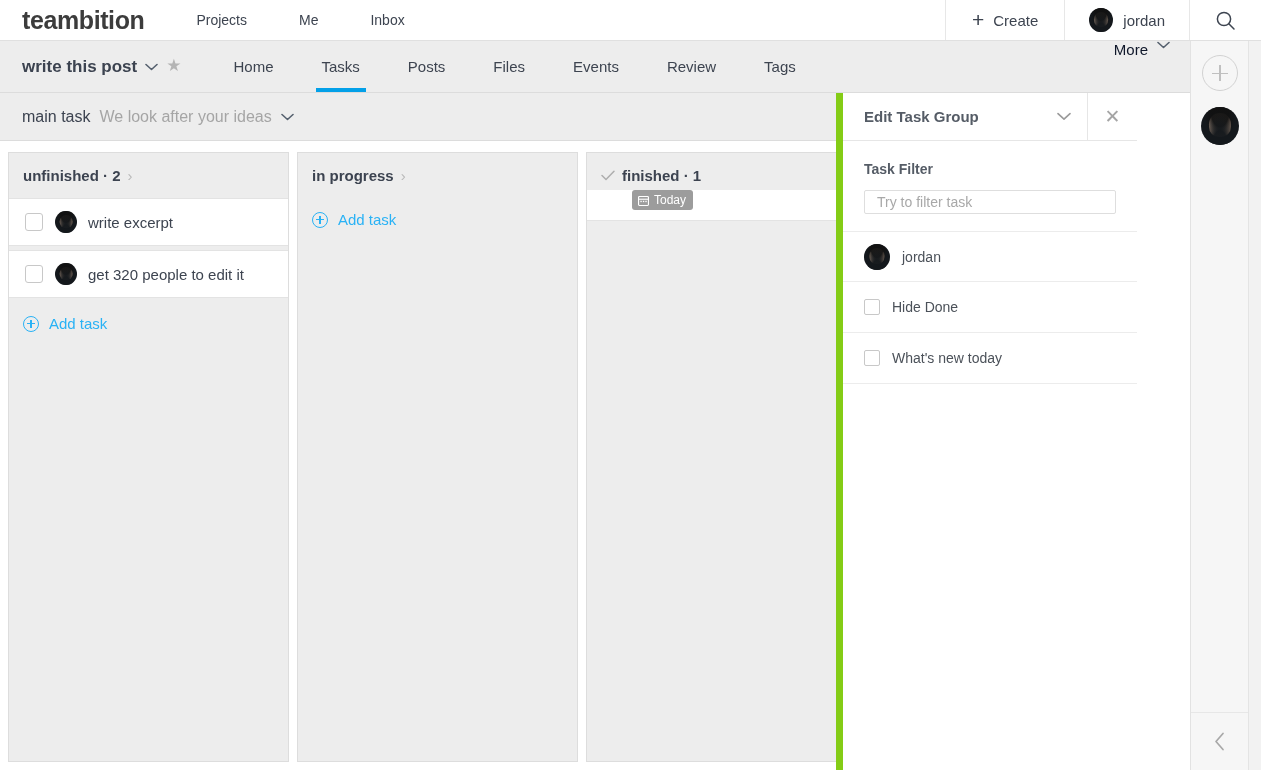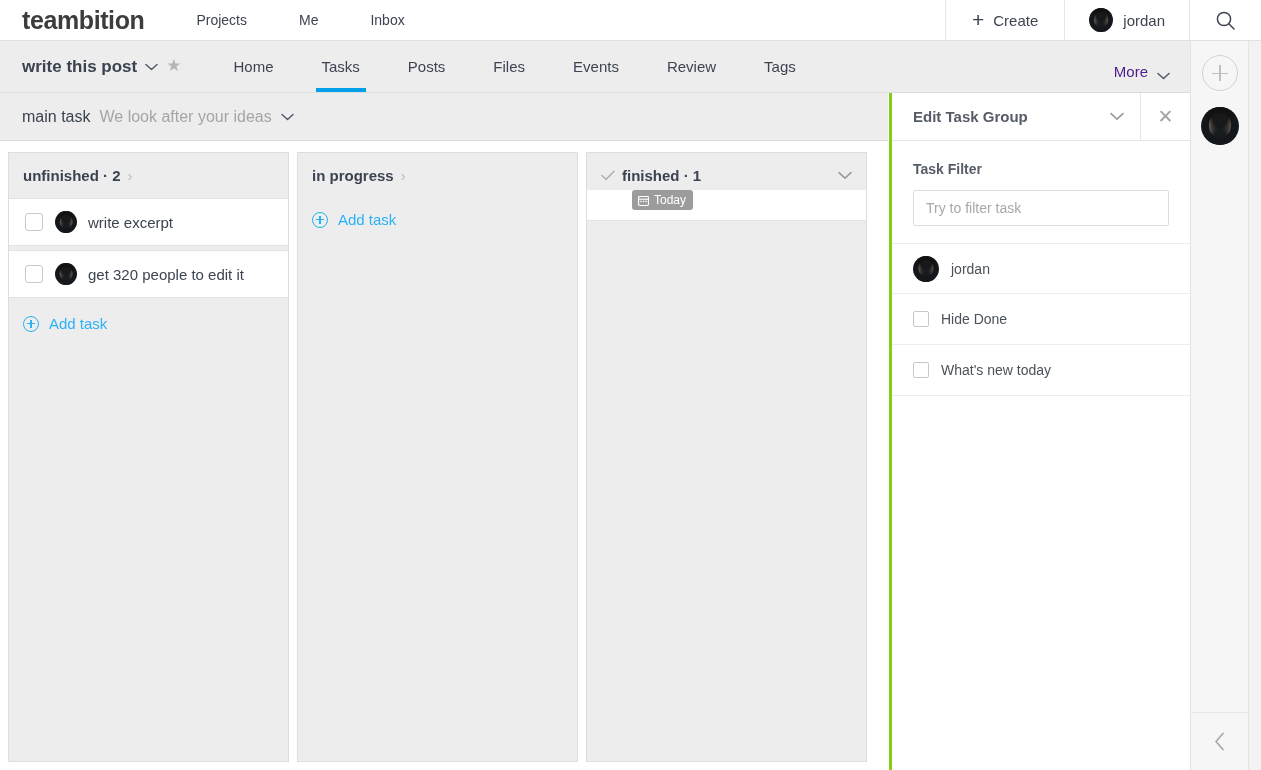--- a/index.html
+++ b/index.html
@@ -92,23 +92,23 @@
   .tabs { display: flex; align-items: stretch; margin-left: 10px; }
   .tab {
     position: relative; display: flex; align-items: center;
     padding: 0 24px; font-size: 15px; color: #3d4450; cursor: pointer;
   }
   .tab.active::after {
     content: ""; position: absolute; left: 18px; right: 18px; bottom: 0;
     height: 4px; background: #03a0e8;
   }
   .more-btn {
-    display: flex; align-items: flex-end; gap: 9px;
-    margin-left: auto; padding: 0 20px 12px 18px;
-    font-size: 15px; color: #4c1d95; cursor: pointer;
+    display: flex; align-items: flex-start; gap: 9px;
+    margin-left: auto; padding: 0 20px 4px 18px;
+    font-size: 15px; color: #0f172a; cursor: pointer;
   }
 
   
   .subheader {
     position: absolute; left: 0; top: 93px; width: 888px; height: 48px;
     background: #ededed; border-bottom: 1px solid #dcdcdc;
     display: flex; align-items: center; padding: 0 22px; gap: 9px;
     cursor: pointer;
   }
   .subheader .main-label { font-size: 16px; font-weight: normal; color: #3c4350; }
@@ -164,43 +164,43 @@
     position: relative; flex: none;
   }
   .add-circle::before, .add-circle::after {
     content: ""; position: absolute; background: #29b2f5;
   }
   .add-circle::before { left: 3px; right: 3px; top: 6px; height: 1.6px; }
   .add-circle::after { top: 3px; bottom: 3px; left: 6px; width: 1.6px; }
 
   
   .panel {
-    position: absolute; left: 889px; top: 93px; width: 301px; height: 677px;
-    background: #ffffff; border-left: 3px solid #84cc16;
+    position: absolute; left: 836px; top: 93px; width: 301px; height: 677px;
+    background: #ffffff; border-left: 7px solid #84cc16;
   }
   .panel-head {
     height: 48px; display: flex; align-items: stretch;
     border-bottom: 1px solid #e6e6e6;
   }
   .panel-title {
     flex: 1; display: flex; align-items: center; justify-content: space-between;
     padding: 0 16px 0 21px; font-size: 15px; font-weight: bold; color: #555c66;
     cursor: pointer;
   }
   .panel-close {
     width: 50px; display: flex; align-items: center; justify-content: center;
     border-left: 1px solid #e6e6e6; cursor: pointer;
     color: #a5a5a5; font-size: 19px; font-weight: 300;
   }
   .panel-section { padding: 20px 21px 0 21px; }
   .section-label {
     font-size: 14px; font-weight: bold; color: #555c66; margin-bottom: 13px;
   }
   .filter-input {
-    width: 100%; height: 36px; border: 1px solid #dedede; border-radius: 2px;
+    width: 100%; height: 24px; border: 1px solid #dedede; border-radius: 2px;
     padding: 0 12px; font-size: 14px; color: #3d4450;
     font-family: "Liberation Sans", sans-serif; background: #fff;
   }
   .filter-input::placeholder { color: #a8a8a8; }
   .panel-row {
     height: 51px; display: flex; align-items: center; gap: 12px;
     padding: 0 21px; border-bottom: 1px solid #ececec;
     font-size: 14px; color: #4b5159; cursor: pointer;
   }
   .panel-row.first { margin-top: 17px; border-top: 1px solid #ececec; }

